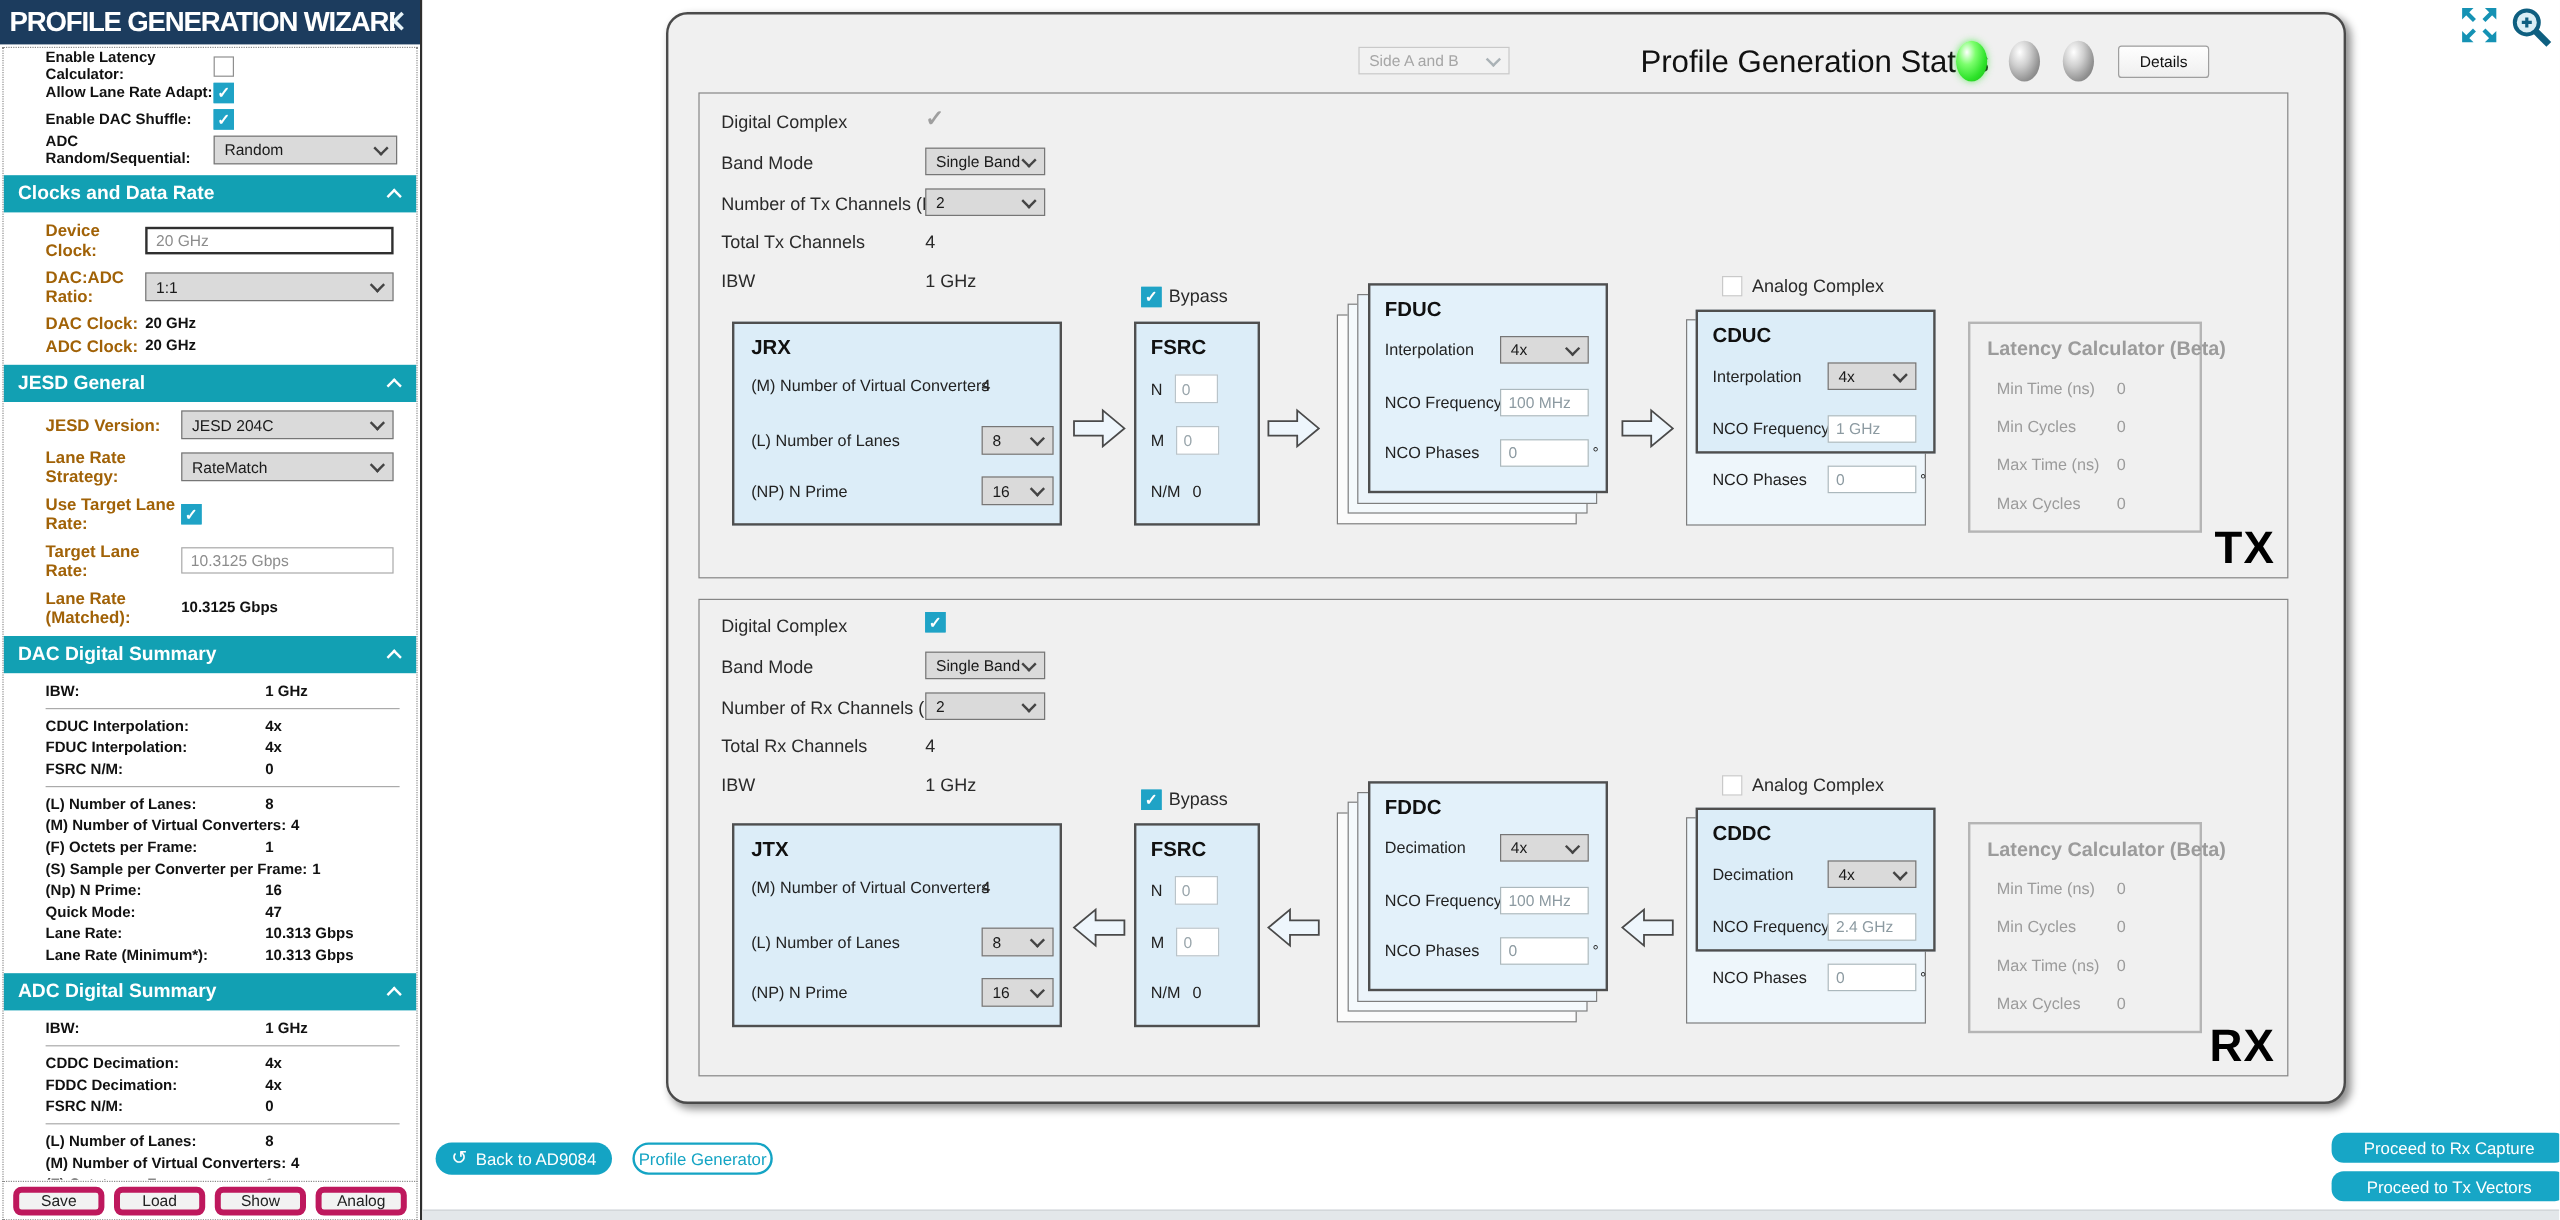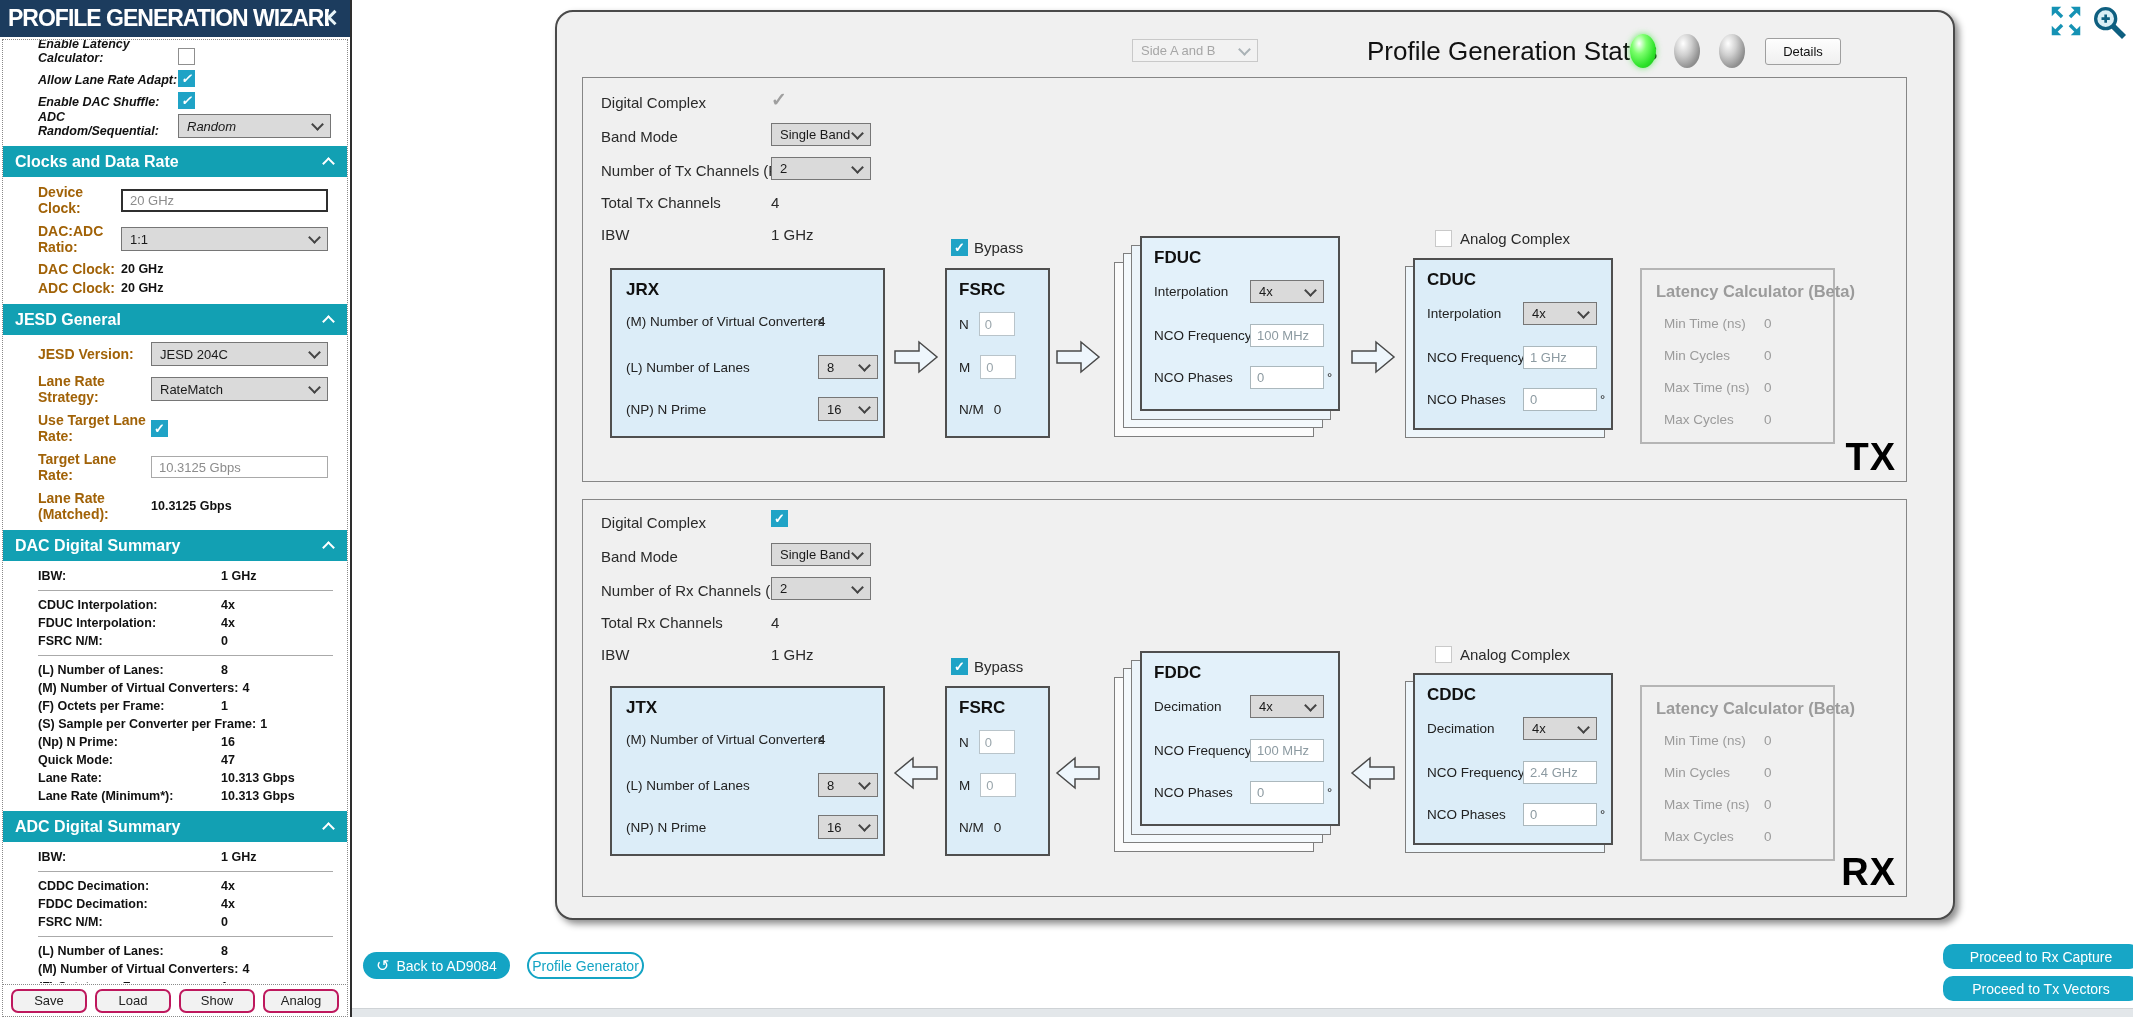--- a/index.html
+++ b/index.html
@@ -11,21 +11,21 @@
   aside.sidebar { position:absolute; left:0; top:0; width:352px; height:1017px;
     background:#fff; border-right:2px solid #2e2e2e; }
   .sb-header { height:37px; background:#1c3c5e; color:#fff; display:flex; align-items:center;
     justify-content:space-between; padding:0 10px 0 8px; }
   .sb-title { font-size:23px; font-weight:700; letter-spacing:-1px; white-space:nowrap; overflow:hidden; }
   .chev { display:inline-block; width:9px; height:9px; border-left:2px solid #444; border-bottom:2px solid #444; transform:rotate(-45deg); margin-top:-3px; }
   .chev.left { width:11px; height:11px; border-width:3px; border-color:#e8f4f8; transform:rotate(45deg); }
   .chev.up-w { width:9px; height:9px; border-left:2px solid #fff; border-bottom:none; border-top:2px solid #fff; border-right:none; transform:rotate(45deg); margin-top:4px; }
   .chev.dis { border-color:#aab2b6; }
   .sb-body { position:absolute; top:39px; left:2px; right:2px; bottom:34px; border:1px dotted #8a8a8a; border-bottom:none; background:#fff; overflow:hidden; padding-top:5px; }
-  .opt-row { display:flex; align-items:flex-end; padding-left:35px; height:20px; margin-bottom:2px;font-style:italic; }
+  .opt-row { display:flex; align-items:center; padding-left:35px; height:20px; margin-bottom:2px; }
   .opt-lbl { width:140px; font-size:12.5px; font-weight:600; color:#111; }
   .cb { width:17px; height:17px; border:1px solid #8f8f8f; background:#fff; display:inline-flex; align-items:center; justify-content:center; flex:0 0 auto; }
   .cb.on { background:#1fa3c6; border-color:#1fa3c6; }
   .cb .tick { color:#fff; font-size:13px; font-weight:700; line-height:1; }
   .ghost-tick { color:#9f9f9f; font-size:19px; font-weight:700; line-height:1; }
   .dd { display:inline-flex; align-items:center; justify-content:space-between; background:#dadada; border:1px solid #767676; height:24px; padding:0 8px; font-size:13px; color:#1a1a1a; cursor:default; }
   .dd.small { height:23px; }
   .dd.disabled { background:#f2f2f2; border-color:#c9c9c9; color:#a6a6a6; }
   .sec-hdr { background:#12a0b3; color:#fff; height:31px; display:flex; align-items:center; justify-content:space-between; padding:0 14px 0 12px; margin-top:8px; }
   .sec-hdr .t { font-size:16px; font-weight:700; }
@@ -33,21 +33,21 @@
   .f-lbl { width:83px; font-size:14px; font-weight:700; color:#a16207; flex:0 0 auto; }
   .f-lbl.wide { width:113px; }
   .txt-input { width:207px; height:23px; border:2px solid #2f2f2f; background:#fff; color:#8c8c8c; font-size:13px; padding:0 7px; font-family:"Liberation Sans",sans-serif; }
   .light-input { width:177px; height:22px; border:1px solid #a9a9a9; background:#fff; color:#8c8c8c; font-size:13px; padding:0 7px; font-family:"Liberation Sans",sans-serif; }
   .plain-val { font-size:12.5px; font-weight:600; color:#111; }
   .srow { display:flex; padding-left:35px; margin-top:4px; }
   .s-lbl { min-width:183px; font-size:12.5px; font-weight:600; color:#111; padding-right:4px; }
   .s-val { font-size:12.5px; font-weight:600; color:#111; }
   .divider { border:none; border-top:1px solid #aaa; margin:7px 14px 7px 35px; }
   .sb-footer { position:absolute; left:2px; right:2px; bottom:0; height:33px; border:1px dotted #8a8a8a; display:flex; align-items:center; gap:8px; padding:0 8px; background:#fff; }
-  .sb-btn { flex:1; height:24px; background:#f2f2f2; border:2px solid #be185d; border-radius:7px; font-size:13px; color:#222; display:flex; align-items:center; justify-content:center; cursor:pointer; font-family:"Liberation Sans",sans-serif; }
+  .sb-btn { flex:1; height:24px; background:#f2f2f2; border:5px solid #be185d; border-radius:7px; font-size:13px; color:#222; display:flex; align-items:center; justify-content:center; cursor:pointer; font-family:"Liberation Sans",sans-serif; }
 
   
   main.mainarea { position:absolute; left:352px; top:0; width:1781px; height:1017px; background:#fff; overflow:hidden; }
   .panel { position:absolute; left:203px; top:10px; width:1400px; height:910px; background:#f0f0f0; border:2px solid #4a4a4a; border-radius:18px; box-shadow:4px 4px 7px rgba(0,0,0,0.45); }
   .side-select { position:absolute; left:575px; top:27px; width:126px; }
   .status-label { position:absolute; left:810px; top:24px; font-size:26px; color:#111; white-space:nowrap; }
   .led { position:absolute; width:26px; height:34px; border-radius:50%; top:22px; }
   .led.green { background:radial-gradient(ellipse at 35% 28%, #ffffff 0%, #7dff6e 30%, #2ee32a 65%, #15b414 100%); box-shadow:0 0 6px rgba(60,230,60,.7); }
   .led.gray { background:radial-gradient(ellipse at 35% 28%, #ffffff 0%, #cfcfcf 35%, #929292 70%, #6f6f6f 100%); }
   .details-btn { position:absolute; left:1208px; top:26px; width:76px; height:27px; background:linear-gradient(#fefefe,#efefef); border:1px solid #9f9f9f; border-radius:3px; font-size:13px; color:#111; cursor:pointer; font-family:"Liberation Sans",sans-serif; }
@@ -75,21 +75,21 @@
   .stack { position:absolute; }
   .stack .layer { position:absolute; border:1px solid #7e7e7e; }
   .finecard { position:absolute; left:0; top:0; width:200px; height:175px; background:#e3f1fa; border:2px solid #4f4f4f; padding:10px 12px; }
   .fcrow { position:absolute; left:12px; display:flex; align-items:center; font-size:13.5px; color:#222; white-space:nowrap; }
   .fcrow .fl { width:96px; }
   .dd.w74 { width:74px; height:23px; }
   .mini-input { width:74px; height:23px; border:1px solid #abb8bd; background:#fff; color:#8c9aa1; font-size:13px; padding:0 6px; font-family:"Liberation Sans",sans-serif; }
   .deg { font-size:13px; color:#222; margin-left:3px; vertical-align:top; }
   .analog { position:absolute; left:852px; display:flex; align-items:center; gap:8px; font-size:15px; color:#2a2a2a; }
   .analog .cb { border-color:#c9c9c9; }
-  .coarse { position:absolute; left:830px; width:200px; height:172px; background:#dcedf8; border:2px solid #4f4f4f; padding:10px 12px; }
+  .coarse { position:absolute; left:830px; width:200px; height:120px; background:#dcedf8; border:2px solid #4f4f4f; padding:10px 12px; }
   .coarse-shadow { position:absolute; left:822px; width:200px; height:172px; background:#eef6fb; border:1px solid #7e7e7e; }
   .latency { position:absolute; left:1057px; top:190px; width:195px; height:176px; border:2px solid #b5b5b5; background:#f0f0f0; padding:12px 14px; }
   .latency .lt { font-size:16.5px; font-weight:700; color:#9b9b9b; white-space:nowrap; }
   .lrow { position:absolute; left:22px; display:flex; font-size:13.5px; color:#9b9b9b; }
   .lrow .ll { width:100px; }
   .biglabel { position:absolute; right:10px; bottom:2px; font-size:38px; font-weight:800; color:#000; letter-spacing:1px; }
 
   
   .back-btn { position:absolute; left:11px; top:952px; width:147px; height:27px; background:#14a4c4; border:none; border-radius:14px; color:#fff; font-size:14px; display:flex; align-items:center; justify-content:center; gap:7px; cursor:pointer; font-family:"Liberation Sans",sans-serif; }
   .back-btn .uicon { font-size:16px; line-height:1; }

